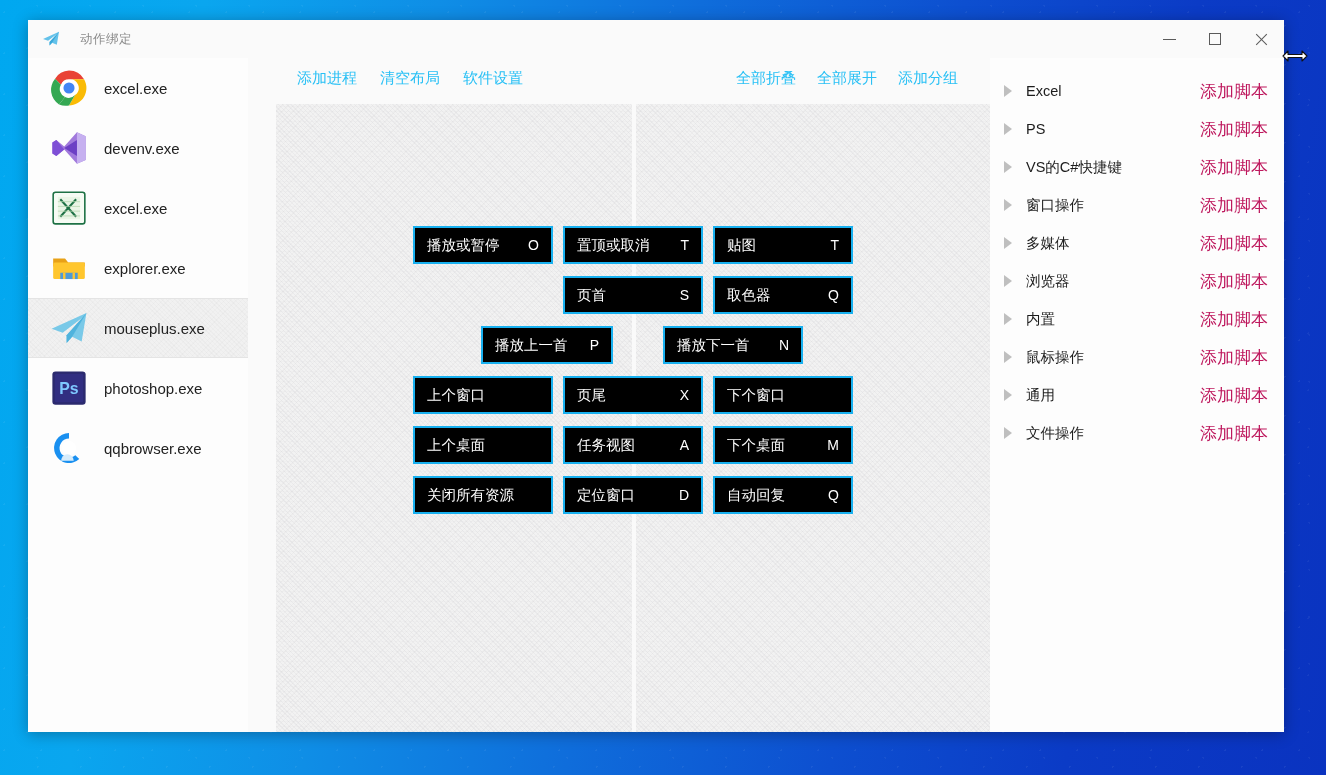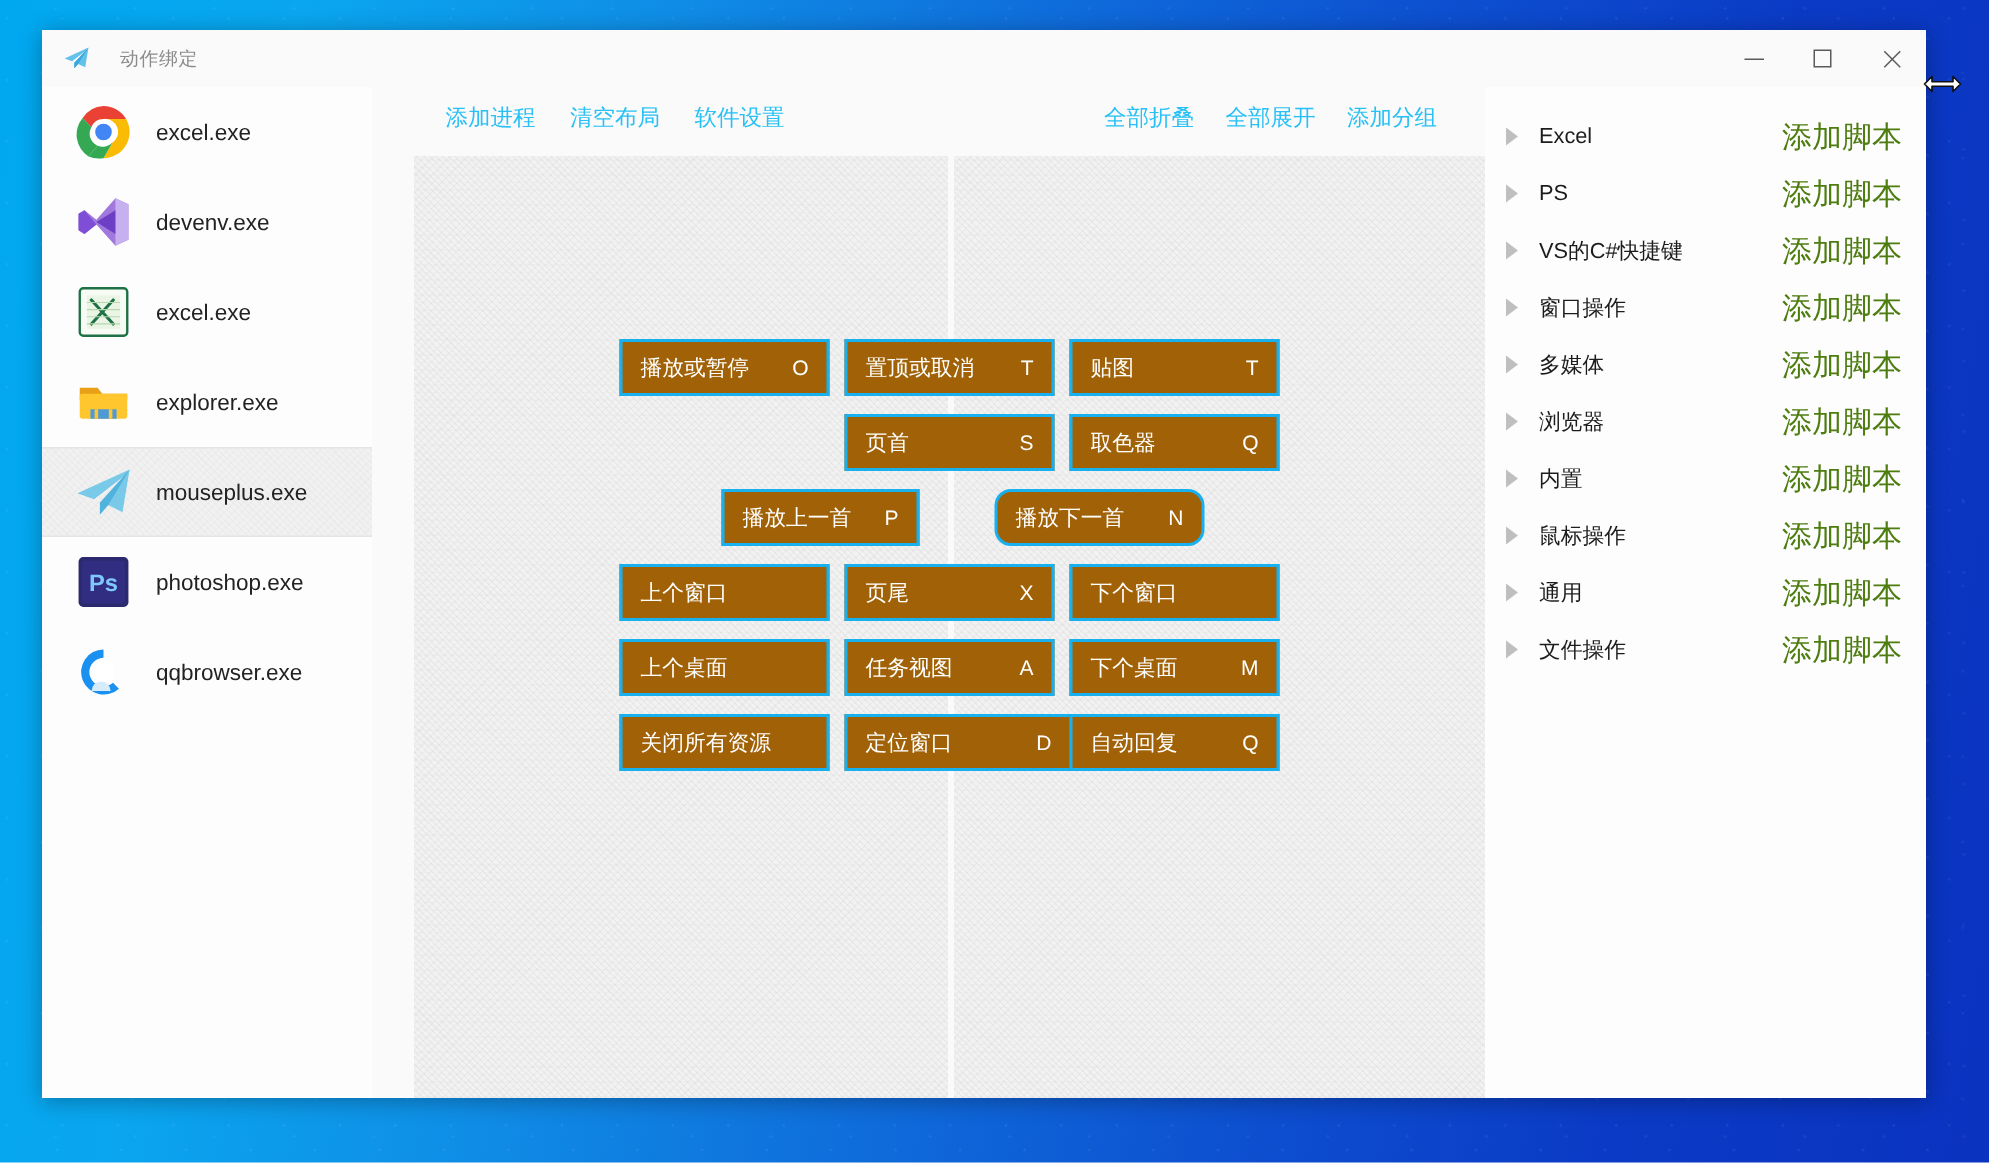--- a/index.html
+++ b/index.html
@@ -112,21 +112,21 @@
       repeating-linear-gradient(-45deg, rgba(190,185,185,.10) 0 1px, transparent 1px 4px),
       repeating-linear-gradient(0deg, rgba(200,195,200,.07) 0 1px, transparent 1px 5px);
   }
   .panel.left{ left:0; width:356px; }
   .panel.right{ left:360px; width:354px; }
 
   
   .act-btn{
     position:absolute;
     height:38px;
-    background:#a16207;
+    background:#000000;
     border:2px solid #18b0ef;
     display:flex; align-items:center;
     padding:0 12px;
     cursor:default;
   }
   .act-name{ font-size:14.5px; color:#ffffff; }
   .act-key{ margin-left:auto; font-size:14px; color:#ffffff; }
 
   
   .grouppanel{
@@ -140,21 +140,21 @@
   }
   .tri{
     width:0;height:0;flex:0 0 auto;
     border-left:8px solid #bfbfbf;
     border-top:6px solid transparent;
     border-bottom:6px solid transparent;
     margin-right:14px;
   }
   .group-name{ font-size:14.5px; color:#1c1c1c; white-space:nowrap; }
   .group-action{
-    margin-left:auto; font-size:20px; color:#4d7c0f; white-space:nowrap;
+    margin-left:auto; font-size:17px; color:#be185d; white-space:nowrap;
   }
 
   
   .cursor-resize{
     position:absolute; left:1281px; top:47px;
     width:28px; height:18px; pointer-events:none;
   }
 </style>
 </head>
 <body>
@@ -287,21 +287,21 @@
     </div>
     <div class="act-btn" style="left:437px; top:172px; width:140px;">
       <span class="act-name">取色器</span>
       <span class="act-key">Q</span>
     </div>
 
     <div class="act-btn" style="left:205px; top:222px; width:132px;">
       <span class="act-name">播放上一首</span>
       <span class="act-key">P</span>
     </div>
-    <div class="act-btn" style="left:387px; top:222px; width:140px;border-radius:11px;">
+    <div class="act-btn" style="left:387px; top:222px; width:140px;">
       <span class="act-name">播放下一首</span>
       <span class="act-key">N</span>
     </div>
 
     <div class="act-btn" style="left:137px; top:272px; width:140px;">
       <span class="act-name">上个窗口</span>
       <span class="act-key"></span>
     </div>
     <div class="act-btn" style="left:287px; top:272px; width:140px;">
       <span class="act-name">页尾</span>
@@ -322,21 +322,21 @@
     </div>
     <div class="act-btn" style="left:437px; top:322px; width:140px;">
       <span class="act-name">下个桌面</span>
       <span class="act-key">M</span>
     </div>
 
     <div class="act-btn" style="left:137px; top:372px; width:140px;">
       <span class="act-name">关闭所有资源</span>
       <span class="act-key"></span>
     </div>
-    <div class="act-btn" style="left:287px; top:372px; width:152px;">
+    <div class="act-btn" style="left:287px; top:372px; width:140px;">
       <span class="act-name">定位窗口</span>
       <span class="act-key">D</span>
     </div>
     <div class="act-btn" style="left:437px; top:372px; width:140px;">
       <span class="act-name">自动回复</span>
       <span class="act-key">Q</span>
     </div>
   </div>
 
   <div class="grouppanel">

